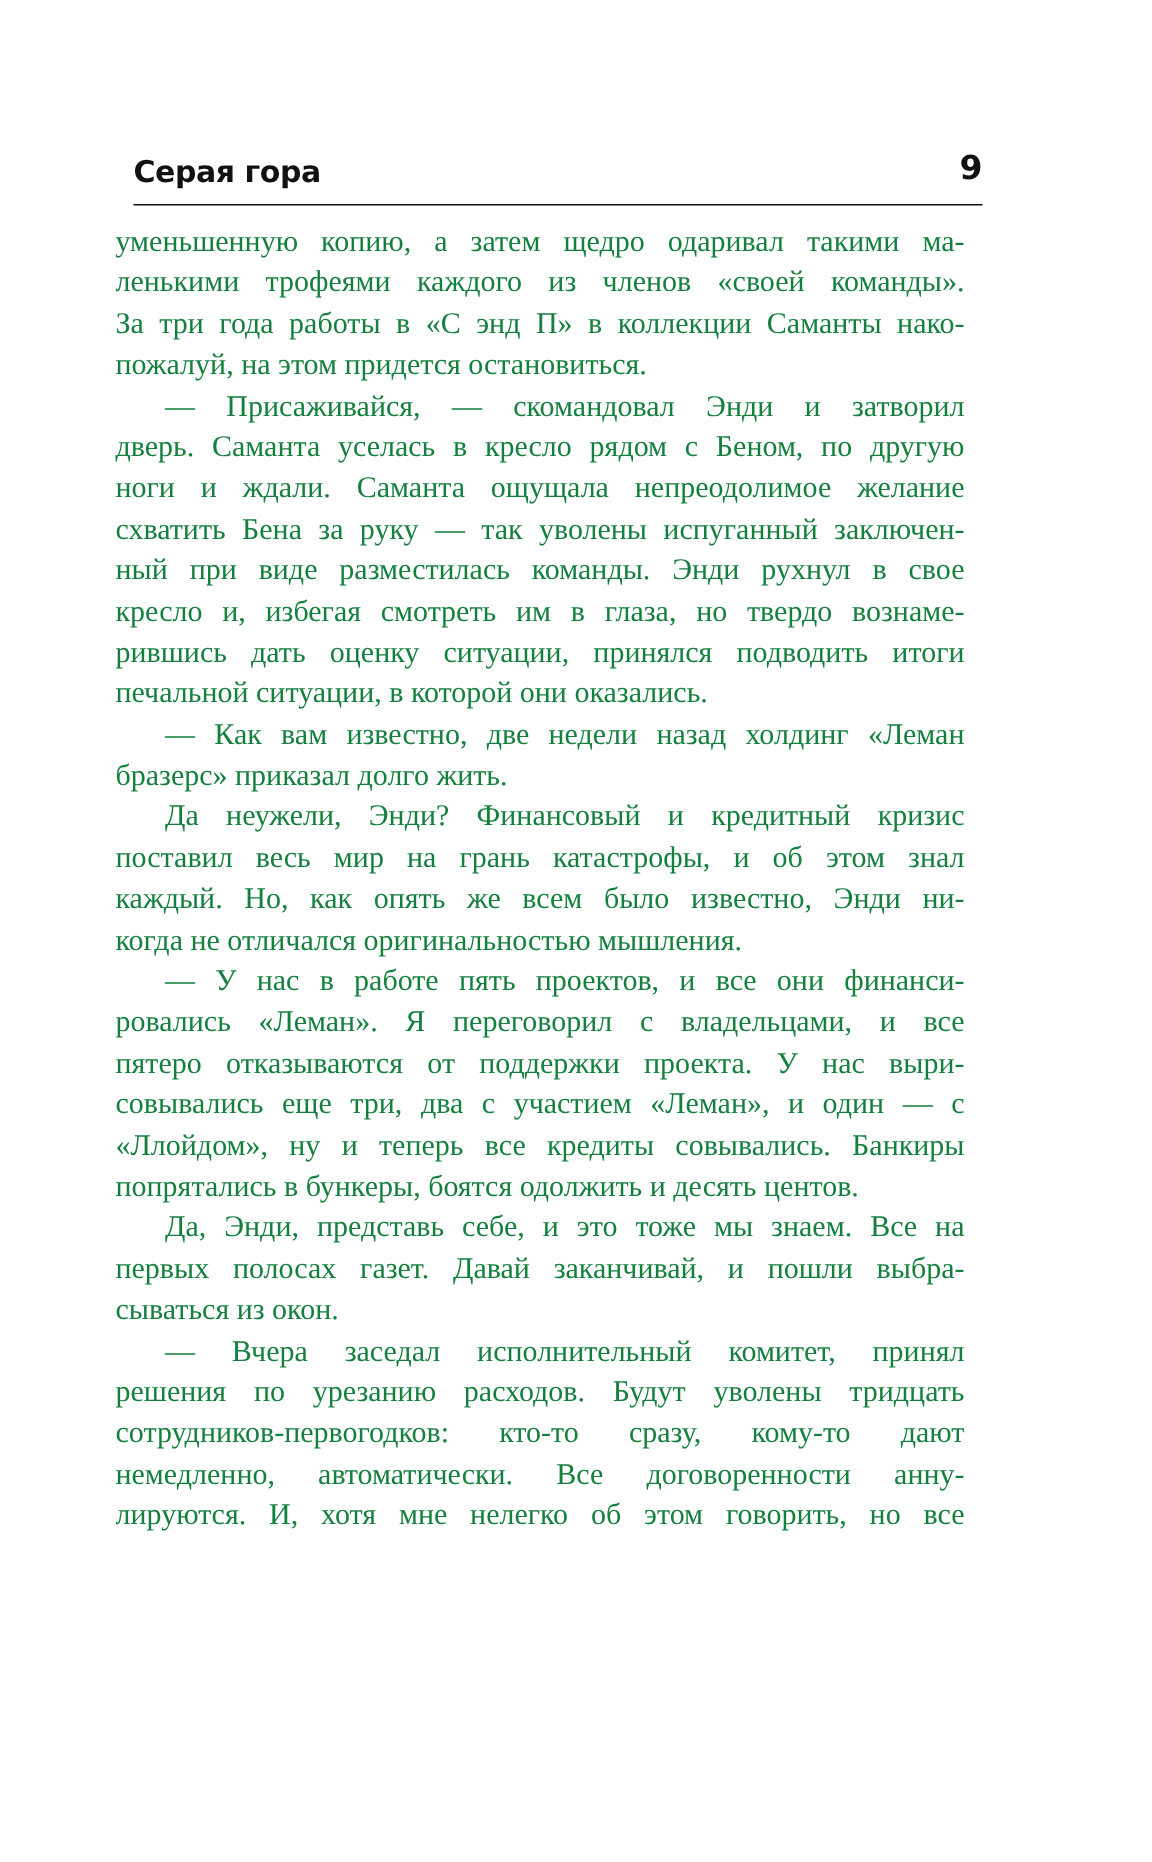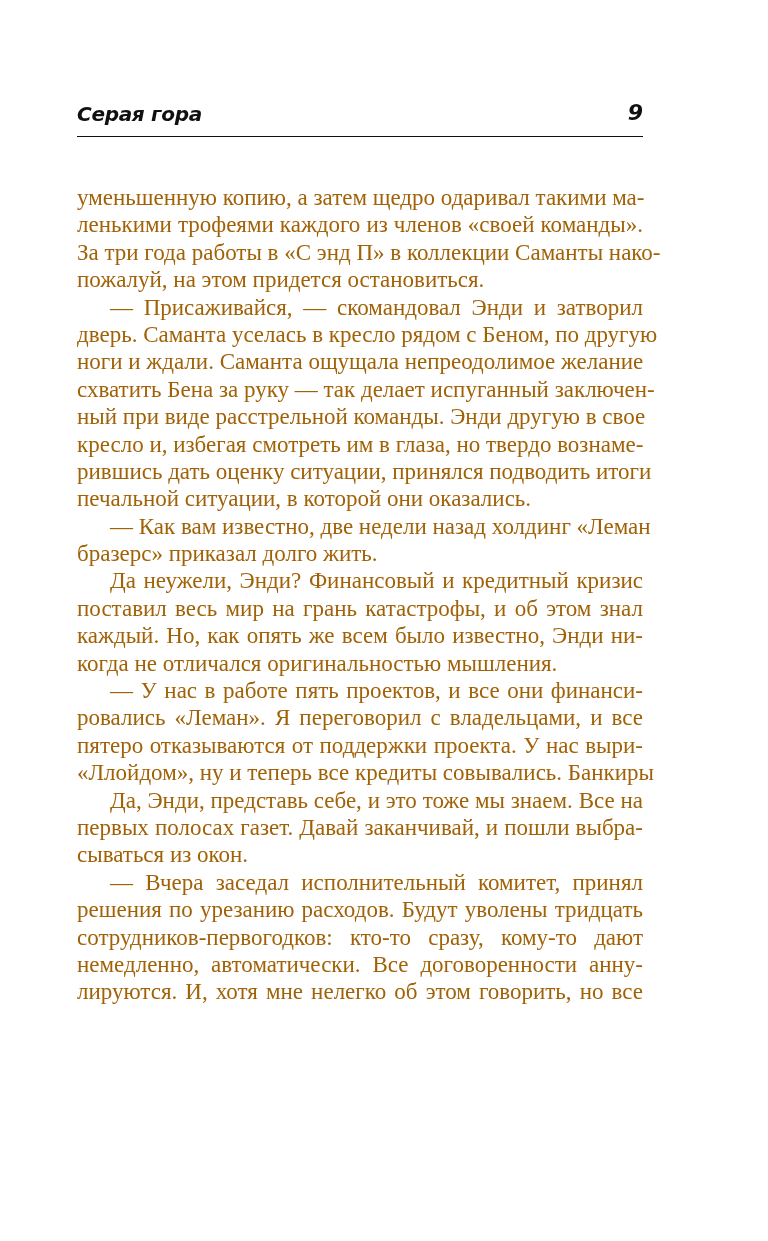--- a/index.html
+++ b/index.html
@@ -1,29 +1,28 @@
 <!DOCTYPE html>
 <html><head>
 <meta charset="utf-8">
 <style>
   html, body { margin: 0; padding: 0; background: #ffffff; }
   body { width: 768px; height: 1241px; position: relative; overflow: hidden; }
   .page { position: absolute; left: 77px; top: 0; width: 566px; }
   .header {
-    position: absolute; top: 100px; left: 0; width: 566px; height: 36px;
+    position: absolute; top: 100px; left: 12px; width: 566px; height: 36px;
     border-bottom: 1.6px solid #111;
-    font-family: "DejaVu Sans", sans-serif; font-weight: bold; color: #111; font-style: italic;
+    font-family: "DejaVu Sans", sans-serif; font-weight: bold; color: #111;
   }
   .header .title { position: absolute; left: 0; top: 2px; font-size: 20px; letter-spacing: -0.3px; }
   .header .pagenum { position: absolute; right: 0; top: 0px; font-size: 22px; }
   .body {
     position: absolute; top: 148px; left: 0; width: 566px;
-    font-family: "Liberation Serif", serif; font-size: 23px; line-height: 27.4px;
-    color: #a16207;
-    margin-top: 36px;
+    font-family: "Liberation Serif", serif; font-size: 20px; line-height: 27.4px;
+    color: #15803d;
   }
   .line { display: block; white-space: nowrap; text-align: justify; text-align-last: justify; height: 27.4px; }
   .line.last { text-align-last: left; }
   .line.indent { padding-left: 33px; }
 </style>
 </head>
 <body>
 
 <div class="page">
   <div class="header">
@@ -31,35 +30,37 @@
     <span class="pagenum">9</span>
   </div>
   <div class="body" id="body-text">
       <span class="line">уменьшенную копию, а затем щедро одаривал такими ма-</span>
       <span class="line">ленькими трофеями каждого из членов «своей команды».</span>
       <span class="line">За три года работы в «С энд П» в коллекции Саманты нако-</span>
       <span class="line last">пожалуй, на этом придется остановиться.</span>
       <span class="line indent">— Присаживайся, — скомандовал Энди и затворил</span>
       <span class="line">дверь. Саманта уселась в кресло рядом с Беном, по другую</span>
       <span class="line">ноги и ждали. Саманта ощущала непреодолимое желание</span>
-      <span class="line">схватить Бена за руку — так делает испуганный заключен-</span>
-      <span class="line">ный при виде расстрельной команды. Энди другую в свое</span>
+      <span class="line">схватить Бена за руку — так уволены испуганный заключен-</span>
+      <span class="line">ный при виде разместилась команды. Энди рухнул в свое</span>
       <span class="line">кресло и, избегая смотреть им в глаза, но твердо вознаме-</span>
       <span class="line">рившись дать оценку ситуации, принялся подводить итоги</span>
       <span class="line last">печальной ситуации, в которой они оказались.</span>
       <span class="line indent">— Как вам известно, две недели назад холдинг «Леман</span>
       <span class="line last">бразерс» приказал долго жить.</span>
       <span class="line indent">Да неужели, Энди? Финансовый и кредитный кризис</span>
       <span class="line">поставил весь мир на грань катастрофы, и об этом знал</span>
       <span class="line">каждый. Но, как опять же всем было известно, Энди ни-</span>
       <span class="line last">когда не отличался оригинальностью мышления.</span>
       <span class="line indent">— У нас в работе пять проектов, и все они финанси-</span>
       <span class="line">ровались «Леман». Я переговорил с владельцами, и все</span>
       <span class="line">пятеро отказываются от поддержки проекта. У нас выри-</span>
+      <span class="line">совывались еще три, два с участием «Леман», и один — с</span>
       <span class="line">«Ллойдом», ну и теперь все кредиты совывались. Банкиры</span>
+      <span class="line last">попрятались в бункеры, боятся одолжить и десять центов.</span>
       <span class="line indent">Да, Энди, представь себе, и это тоже мы знаем. Все на</span>
       <span class="line">первых полосах газет. Давай заканчивай, и пошли выбра-</span>
       <span class="line last">сываться из окон.</span>
       <span class="line indent">— Вчера заседал исполнительный комитет, принял</span>
       <span class="line">решения по урезанию расходов. Будут уволены тридцать</span>
       <span class="line">сотрудников-первогодков: кто-то сразу, кому-то дают</span>
       <span class="line">немедленно, автоматически. Все договоренности анну-</span>
       <span class="line">лируются. И, хотя мне нелегко об этом говорить, но все</span>
     </div>
 </div>

